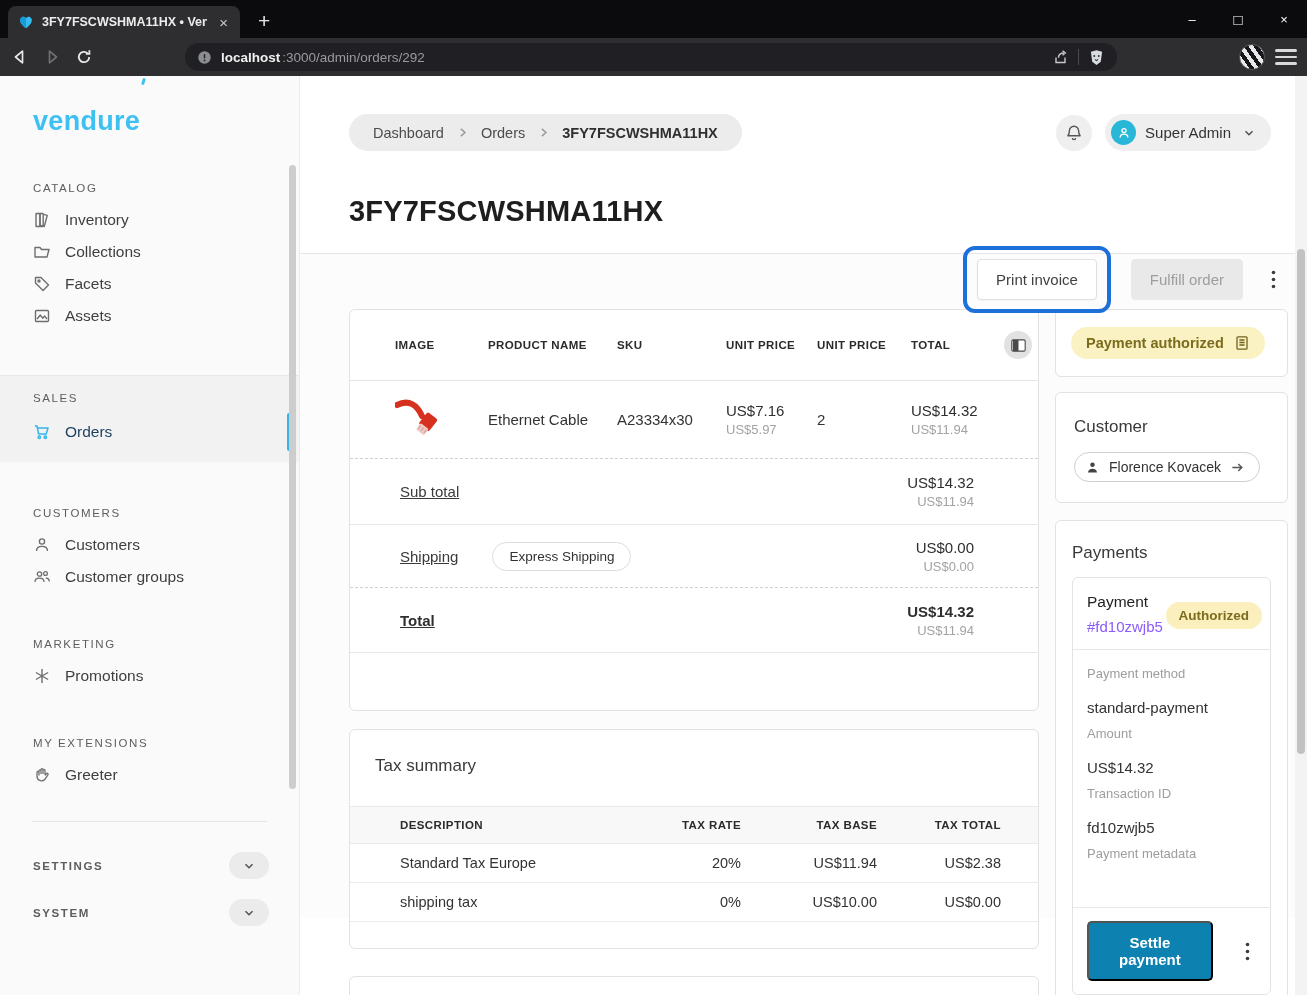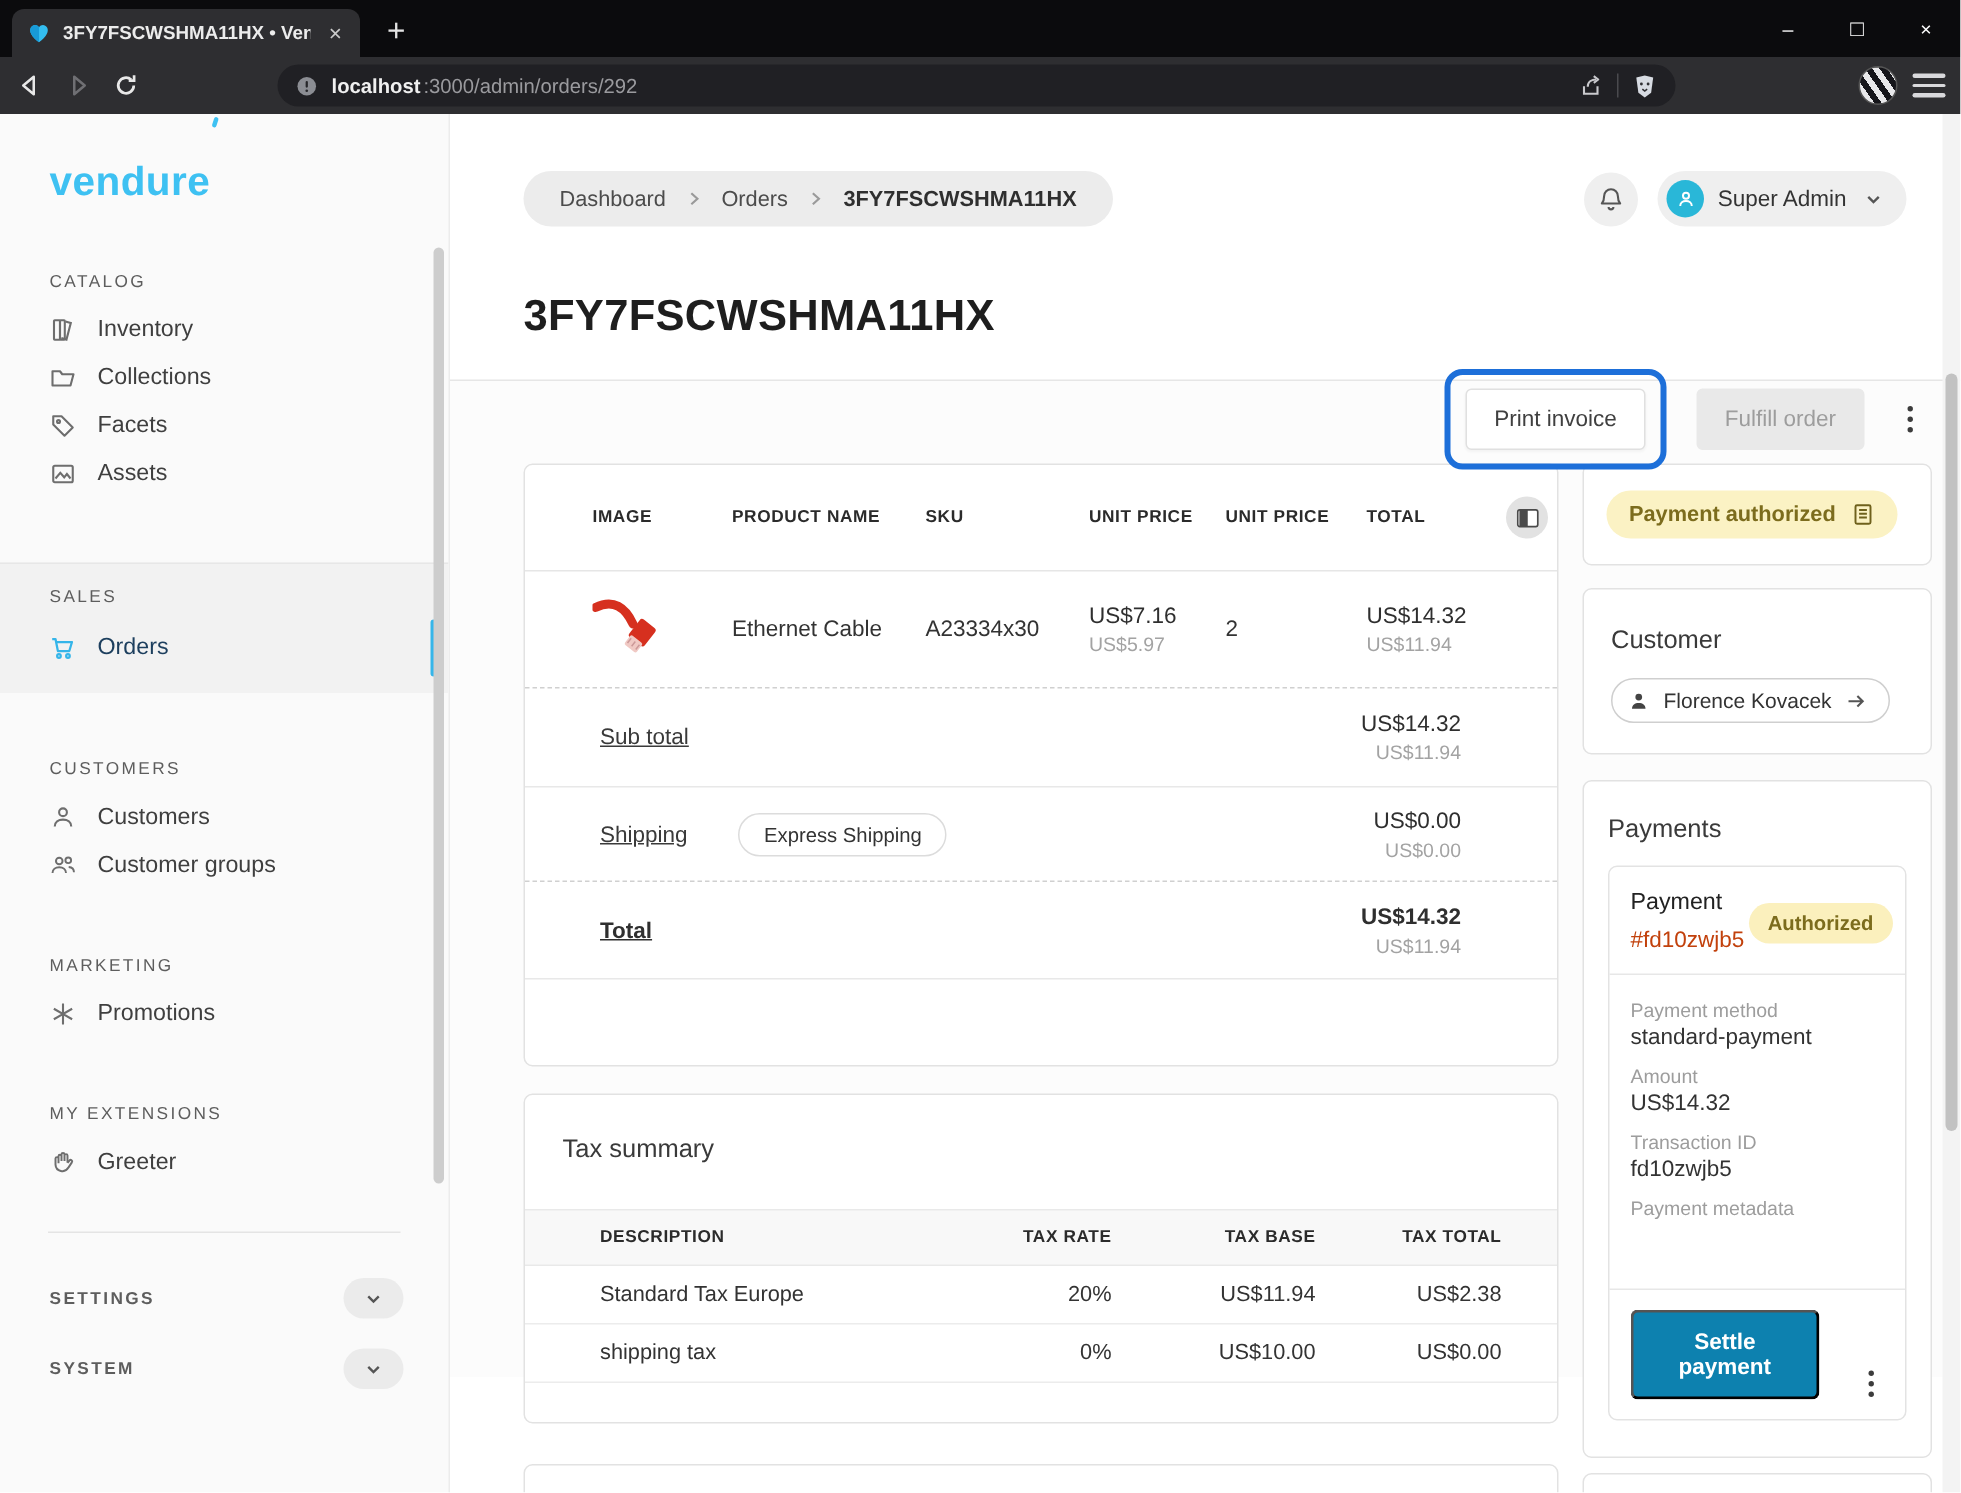--- a/index.html
+++ b/index.html
@@ -127,27 +127,27 @@
   .state-badge svg { width:16px; height:16px; color:#6f611c; }
   .cust-card { margin-top:15px; padding:24px 18px 20px; }
   .panel-title { font-size:17px; color:#3a3a3a; }
   .cust-pill { margin-top:15px; display:inline-flex; align-items:center; gap:9px; border:1px solid #cfcfcf; border-radius:999px; padding:6px 14px 6px 10px; background:#fff; }
   .cust-pill svg { width:15px; height:15px; color:#444; }
   .cust-pill .nm { font-size:14px; color:#333; }
   .pay-card { margin-top:17px; padding:22px 16px 24px; }
   .pay-inner { margin-top:14px; border:1px solid #e3e3e3; border-radius:6px; background:#fff; }
   .pay-head { position:relative; padding:15px 14px 14px; border-bottom:1px solid #e7e7e7; }
   .pay-head .l1 { font-size:15.5px; color:#222; }
-  .pay-head .l2 { font-size:15px; color:#c2410c; margin-top:7px; }
+  .pay-head .l2 { font-size:15px; color:#8b5cf6; margin-top:7px; }
   .auth-pill { position:absolute; right:8px; top:24px; background:#fbf0bd; color:#7c6c1d; font-size:13.5px; font-weight:700; border-radius:999px; padding:6px 13px; }
   .pay-body { padding:6px 14px 2px; }
   .f-label { margin-top:10px; font-size:13px; color:#9d9d9d; }
-  .f-val { margin-top:2px; font-size:15px; color:#333; }
+  .f-val { margin-top:18px; font-size:15px; color:#333; }
   .meta-space { height:44px; }
-  .pay-foot { border-top:1px solid #e7e7e7; padding:13px 14px; display:flex; align-items:flex-end; }
+  .pay-foot { border-top:1px solid #e7e7e7; padding:13px 14px; display:flex; align-items:center; }
   .settle-btn { background:#0d81af; color:#fff; font-size:15px; font-weight:700; border-radius:5px; padding:11px 15px; }
   .pay-foot .kebab { margin-left:26px; }
   .meta-card { margin-top:10px; padding:13px 18px; }
 
   .page-scroll { position:absolute; right:0; top:0; bottom:0; width:12px; background:#f3f3f3; }
   .page-thumb { position:absolute; left:2px; width:8px; top:173px; height:505px; background:#c2c2c2; border-radius:4px; }
 </style>
 </head>
 <body>
 

